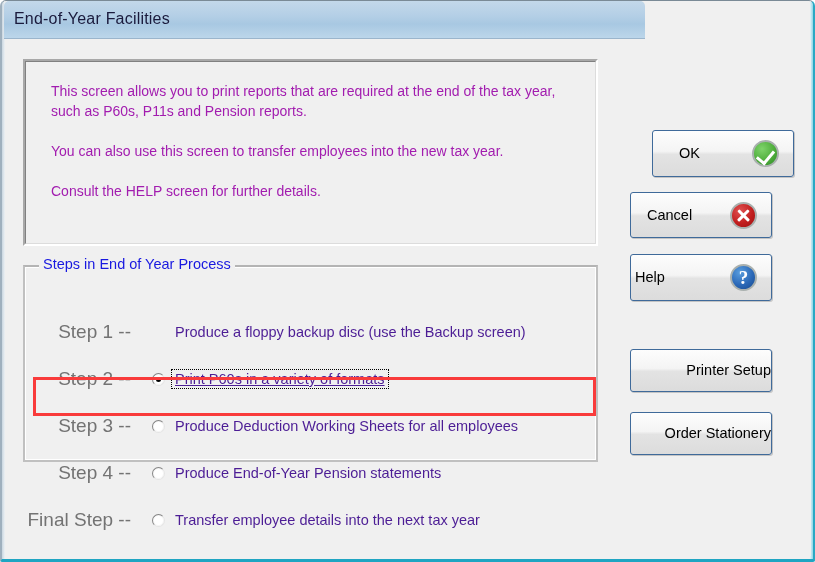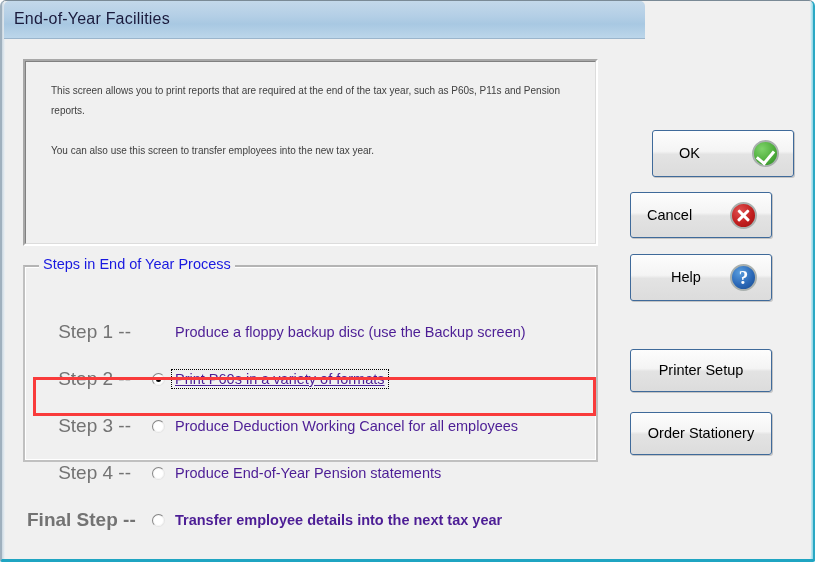--- a/index.html
+++ b/index.html
@@ -77,22 +77,22 @@
     left: 0; top: 0; right: 0; bottom: 0;
     border-top: 1px solid #808080;
     border-left: 1px solid #808080;
     border-right: 1px solid #dcdcdc;
     border-bottom: 1px solid #dcdcdc;
   }
   .desc-text {
     position: absolute;
     left: 26px; top: 20px;
     width: 520px;
-    font-size: 10px;
-    color: #404040;
+    font-size: 14px;
+    color: #a21caf;
     line-height: 20px;
   }
   .desc-para { margin: 0 0 20px 0; }
   .desc-para:last-child { margin-bottom: 0; }
 
   
   .groupbox {
     position: absolute;
     left: 18px; top: 225px;
     width: 575px; height: 197px;
@@ -190,21 +190,21 @@
 
   
   .btn {
     position: absolute;
     background: linear-gradient(to bottom, #fdfdfd 0%, #f4f4f4 45%, #e3e3e3 52%, #dcdcdc 100%);
     border: 1px solid #3f6a9a;
     border-radius: 3px;
     box-shadow: 1px 1px 0 rgba(0,0,0,0.18);
     display: flex;
     align-items: center;
-    justify-content: center;
+    justify-content: flex-end;
     font-size: 14.5px;
     color: #000000;
     white-space: nowrap;
     cursor: default;
   }
   .btn-icon-layout {
     justify-content: space-between;
     padding: 0 14px 0 26px;
   }
   .btn-label { line-height: 1; }
@@ -263,20 +263,21 @@
     <div class="titlebar-text">End-of-Year Facilities</div>
   </div>
 
   <div class="client">
 
     <div class="desc-panel">
       <div class="desc-panel-inner"></div>
       <div class="desc-text">
         <p class="desc-para">This screen allows you to print reports that are required at the end of the tax year, such as P60s, P11s and Pension reports.</p>
         <p class="desc-para">You can also use this screen to transfer employees into the new tax year.</p>
+        <p class="desc-para">Consult the HELP screen for further details.</p>
       </div>
     </div>
 
     <div class="groupbox">
       <div class="groupbox-inner"></div>
       <div class="groupbox-legend">Steps in End of Year Process</div>
 
       <div class="step-row" style="top:48px;">
         <div class="step-label">Step 1 --</div>
         <div class="radio-slot"></div>
@@ -289,32 +290,32 @@
           <span class="radio checked"></span>
         </div>
         <div class="step-desc focused">Print P60s in a variety of formats</div>
       </div>
 
       <div class="step-row" style="top:142px;">
         <div class="step-label">Step 3 --</div>
         <div class="radio-slot">
           <span class="radio"></span>
         </div>
-        <div class="step-desc">Produce Deduction Working Cancel for all employees</div>
+        <div class="step-desc">Produce Deduction Working Sheets for all employees</div>
       </div>
 
       <div class="step-row" style="top:189px;">
         <div class="step-label">Step 4 --</div>
         <div class="radio-slot">
           <span class="radio"></span>
         </div>
         <div class="step-desc">Produce End-of-Year Pension statements</div>
       </div>
 
-      <div class="step-row" style="top:236px;font-weight:bold;">
+      <div class="step-row" style="top:236px;">
         <div class="step-label">Final Step --</div>
         <div class="radio-slot">
           <span class="radio"></span>
         </div>
         <div class="step-desc">Transfer employee details into the next tax year</div>
       </div>
     </div>
 
     <div class="red-highlight"></div>
     <div class="red-dash"></div>
@@ -322,21 +323,21 @@
     <div class="btn btn-icon-layout" style="left:625px; top:90px; width:142px; height:47px;margin-left:22px;">
       <span class="btn-label">OK</span>
       <span class="icon-circle icon-ok"></span>
     </div>
 
     <div class="btn btn-icon-layout" style="left:625px; top:152px; width:142px; height:46px; padding-left:16px;">
       <span class="btn-label">Cancel</span>
       <span class="icon-circle icon-cancel"></span>
     </div>
 
-    <div class="btn btn-icon-layout" style="left:625px; top:214px; width:142px; height:47px; padding-left:40px;">
+    <div class="btn btn-icon-layout" style="left:625px; top:214px; width:142px; height:47px; padding-left:4px;">
       <span class="btn-label">Help</span>
       <span class="icon-circle icon-help">?</span>
     </div>
 
     <div class="btn" style="left:625px; top:309px; width:142px; height:43px;">
       <span class="btn-label">Printer Setup</span>
     </div>
 
     <div class="btn" style="left:625px; top:372px; width:142px; height:43px;">
       <span class="btn-label">Order Stationery</span>

